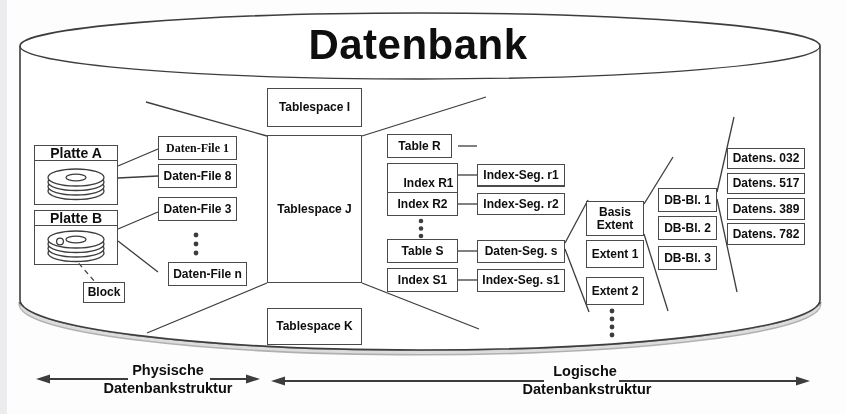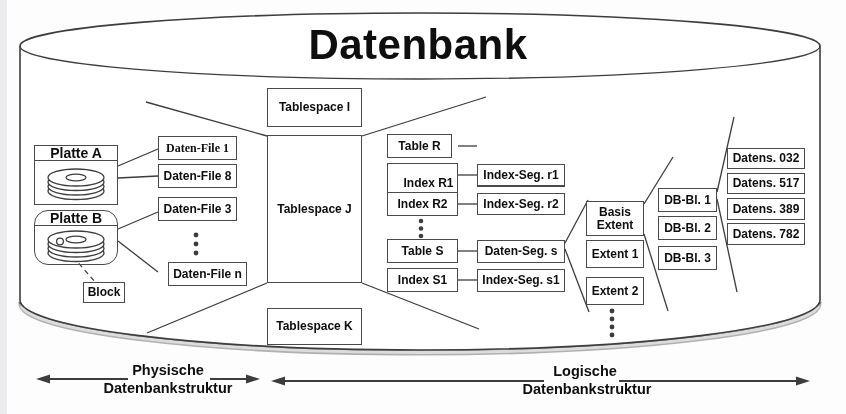--- a/index.html
+++ b/index.html
@@ -144,21 +144,21 @@
       <polygon points="271,381 285,376.5 285,385.5" fill="currentColor" stroke="none"></polygon>
       <polygon points="810,381 796,376.5 796,385.5" fill="currentColor" stroke="none"></polygon>
     </g>
   </svg>
 
   <div class="title">Datenbank</div>
 
   <div class="box transparent" style="left:34px;top:145px;width:84px;height:60px;">
     <div class="disk-title">Platte A</div>
   </div>
-  <div class="box transparent" style="left:34px;top:210px;width:84px;height:55px;border-radius:14px;">
+  <div class="box transparent" style="left:34px;top:210px;width:84px;height:55px;">
     <div class="disk-title">Platte B</div>
   </div>
   <div class="box" style="left:83px;top:282px;width:42px;height:21px;">Block</div>
 
   <div class="box" style="left:158px;top:136px;width:79px;height:24px;font-family:Liberation Serif, serif;">Daten-File 1</div>
   <div class="box" style="left:158px;top:164px;width:79px;height:24px;">Daten-File 8</div>
   <div class="box" style="left:158px;top:197px;width:79px;height:24px;">Daten-File 3</div>
   <div class="box" style="left:158px;top:262px;width:79px;height:24px;margin-left:10px;">Daten-File n</div>
 
   <div class="box" style="left:267px;top:88px;width:95px;height:39px;">Tablespace I</div>

